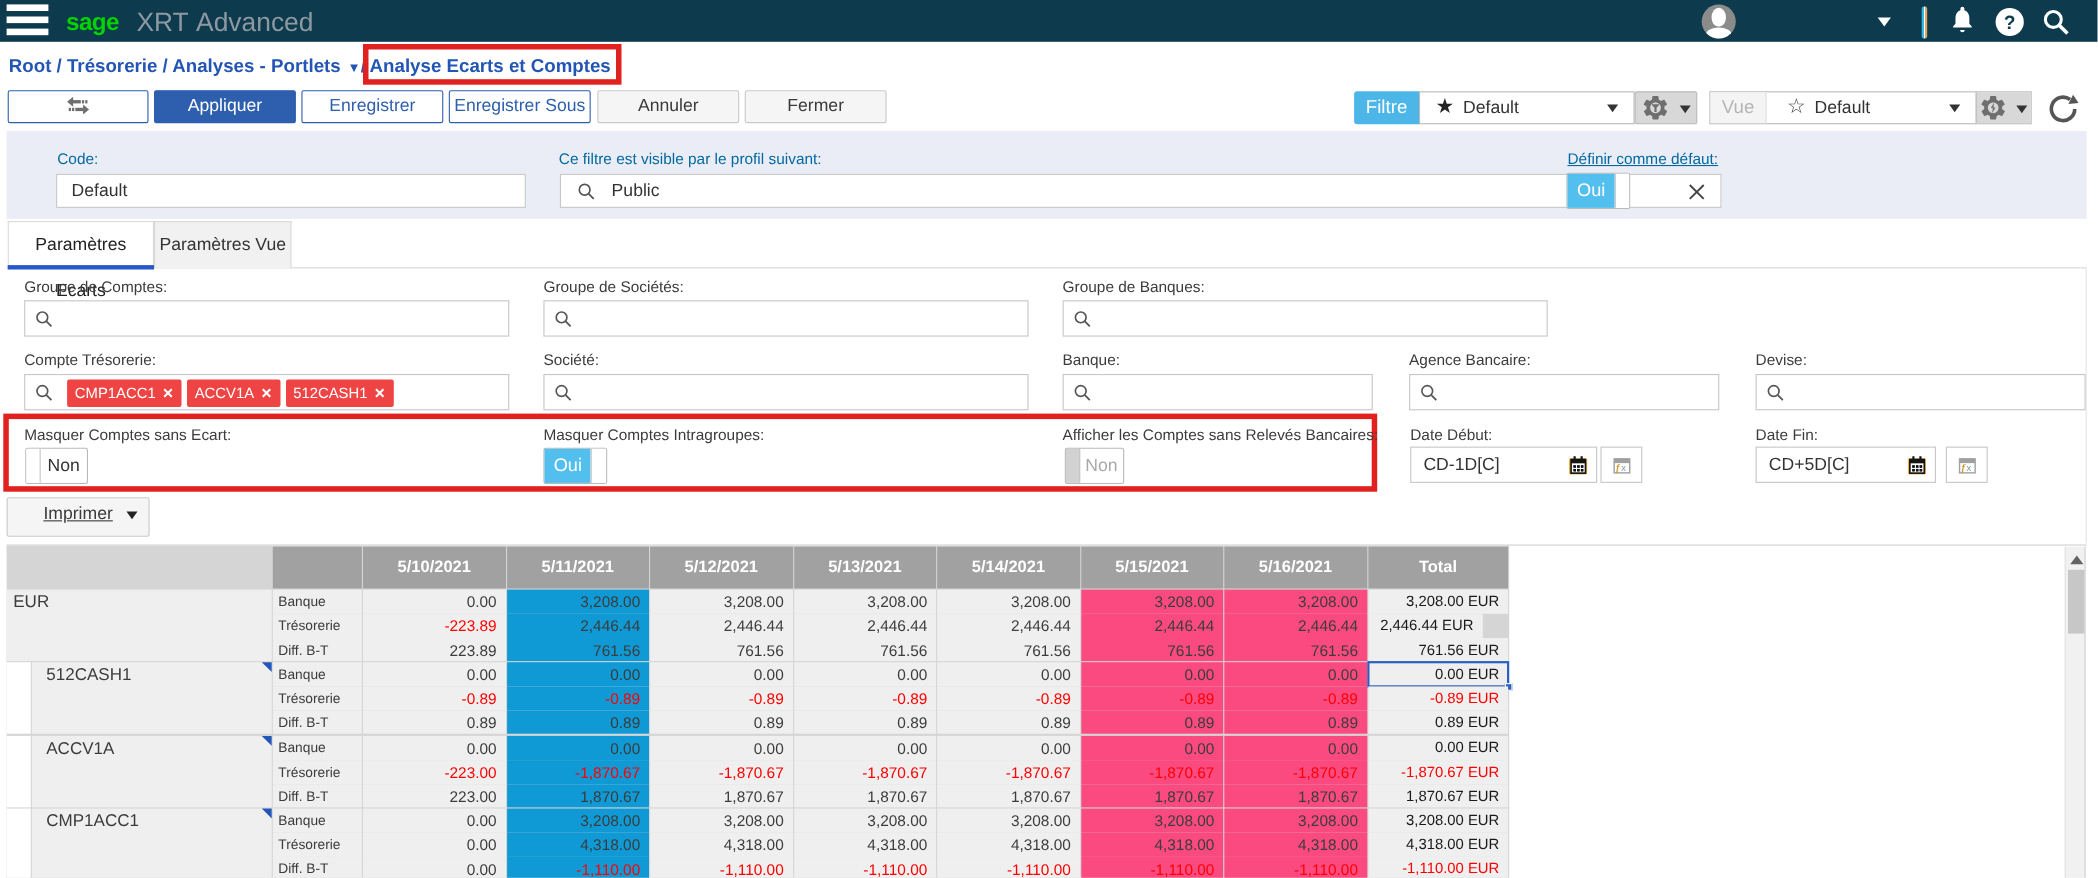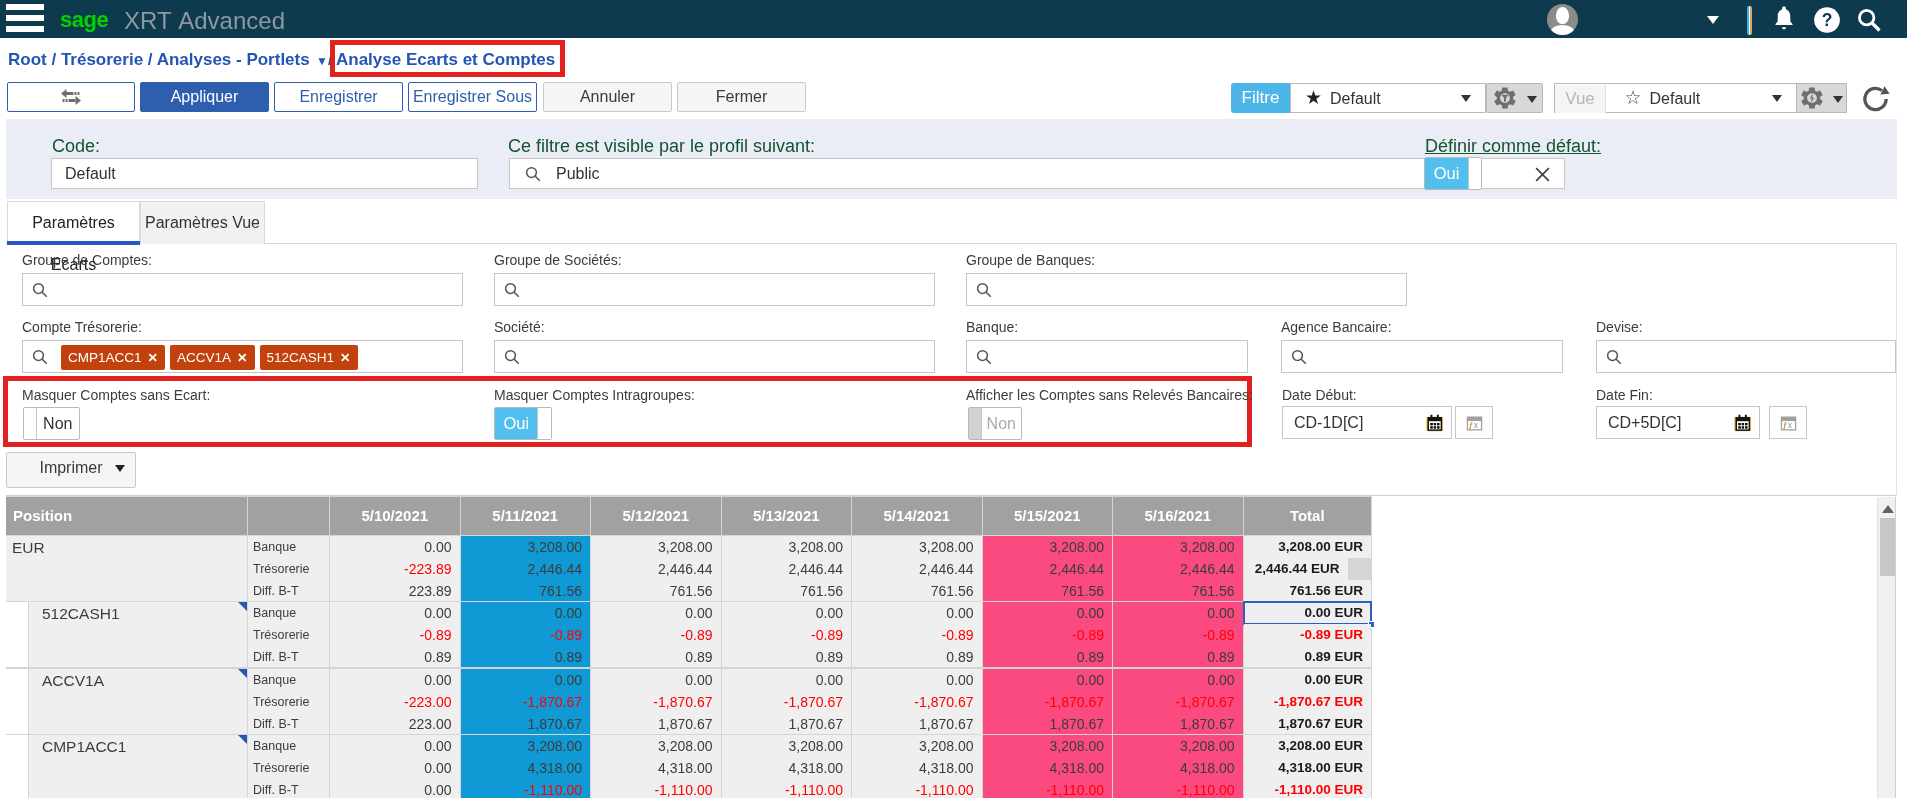--- a/index.html
+++ b/index.html
@@ -22,53 +22,53 @@
 .btn{position:absolute;top:82px;height:30px;font-size:16px;text-align:center;line-height:28px;background:#fff;border-radius:2px;}
 .btn.blue{background:#2d5fae;color:#fff;border:1px solid #2d5fae;}
 .btn.oline{border:1px solid #2d5fae;color:#2d5fae;}
 .btn.gray{border:1px solid #c9c9c9;background:#f5f5f5;color:#3a3a3a;}
 #fchip{position:absolute;left:1231px;top:83px;width:59px;height:30px;background:#4db6e8;color:#fff;font-size:17px;text-align:center;line-height:30px;border-radius:3px 0 0 3px;}
 .ddrop{position:absolute;top:83px;height:30px;background:#fff;border:1px solid #b9b9b9;font-size:16px;color:#333;}
 .gearbtn{position:absolute;top:83px;height:30px;background:#d8d8d8;border:1px solid #b9b9b9;border-radius:2px;}
 .dcaret{width:0;height:0;border-left:5.5px solid transparent;border-right:5.5px solid transparent;border-top:7px solid #333;display:inline-block;}
 
 #panel{position:absolute;left:6px;top:119px;width:1891px;height:80px;background:#eaedf6;}
-.flabel{position:absolute;font-size:18px;color:#14532d;}
+.flabel{position:absolute;font-size:14px;color:#0369a1;}
 .finput{position:absolute;background:#fff;border:1px solid #c6c6c6;font-size:16px;color:#333;}
 
 .tgl{position:absolute;height:33px;border:1px solid #b9b9b9;border-radius:2px;background:#fff;display:flex;}
 .tgl .on{background:#52bfee;color:#fff;font-size:16.5px;text-align:center;line-height:31px;}
 .tgl .off{background:#fff;}
 
 #tab1{position:absolute;left:7px;top:201px;width:133px;height:43px;background:#fff;border:1px solid #d9d9d9;border-bottom:none;font-size:16px;color:#222;text-align:center;line-height:42px;}
 #tab2{position:absolute;left:140px;top:201px;width:125px;height:43px;background:#f1f1f1;border:1px solid #d9d9d9;border-bottom:none;font-size:16px;color:#333;text-align:center;line-height:42px;}
 #tabline{position:absolute;left:6px;top:243px;width:1891px;height:1px;background:#d8d8d8;}
 #tabul{position:absolute;left:7px;top:241px;width:133px;height:4px;background:#2757c9;}
 
 .lbl{position:absolute;font-size:14px;color:#3c3c3c;}
 .sinput{position:absolute;height:33px;background:#fff;border:1px solid #c6c6c6;}
 .mag{position:absolute;left:8px;top:7px;width:18px;height:18px;}
-.tag{display:inline-block;background:#c2410c;color:#fff;font-size:13.5px;height:25px;line-height:25px;padding:0 7px;margin-right:5px;border-radius:2px;}
+.tag{display:inline-block;background:#ef4444;color:#fff;font-size:13.5px;height:25px;line-height:25px;padding:0 7px;margin-right:5px;border-radius:2px;}
 .tag .x{font-weight:bold;margin-left:6px;font-size:12.5px;}
 #redbox2{position:absolute;left:3px;top:376px;width:1249px;height:71px;border:5px solid #e0211f;}
 
 #grid{position:absolute;left:6px;top:495px;width:1891px;height:303px;border-top:1px solid #cfcfcf;background:#fff;}
 #scroll{position:absolute;left:1871px;top:1px;width:19px;height:302px;background:#f1f1f1;border-left:1px solid #e2e2e2;border-right:1px solid #cfcfcf;}
 #thumb{position:absolute;left:2px;top:21px;width:15px;height:58px;background:#c7c7c7;}
 #sarrow{position:absolute;left:3.5px;top:8px;width:0;height:0;border-left:6px solid transparent;border-right:6px solid transparent;border-bottom:8px solid #636363;}
 
 .namez{font-size:15.5px;}
 .hc{position:absolute;height:38px;background:#a1a1a1;color:#fff;font-weight:bold;font-size:15px;line-height:38px;}
 .cell{position:absolute;background:#efefef;font-size:14px;color:#3c3c3c;}
 .cell.sub{line-height:22px;padding-left:5px;font-size:12.5px;}
 .cell.num{text-align:right;padding-right:8px;line-height:22px;}
 .cell.bluec{background:#0f9ad5;}
 .cell.pinkc{background:#fa4a80;}
 .cell.red{color:#fe0000;}
-.cell.tot{font-weight:bold;color:#1a1a1a;font-size:13.5px;}
+.cell.tot{font-weight:normal;color:#1a1a1a;font-size:13.5px;}
 .cell.tot.red{color:#fe0000;}
 </style></head>
 <body>
 
 <div id="topbar">
   <div class="hbar" style="top:4px"></div>
   <div class="hbar" style="top:15px"></div>
   <div class="hbar" style="top:26px"></div>
   <div id="sage">sage</div>
   <div id="xrt">XRT&nbsp;Advanced</div>
@@ -310,26 +310,25 @@
 </div>
 <div class="sinput" style="left:1769px;top:406px;width:38px;">
   <svg class="abs" style="left:10px;top:8px;" width="17" height="17" viewBox="0 0 24 24">
       <rect x="2" y="3" width="20" height="18" fill="#fff" stroke="#a0a0a0" stroke-width="1.8"></rect>
       <rect x="2" y="3" width="20" height="5.5" fill="#a0a0a0"></rect>
       <text x="4.5" y="19" font-size="13" font-weight="bold" fill="#cf9a33" font-style="italic" font-family="Liberation Serif">f</text>
       <text x="11" y="19" font-size="12" fill="#7d96a8" font-family="Liberation Sans">x</text>
     </svg>
 </div>
 
-<div class="btn gray" style="left:6px;top:452px;width:130px;height:36px;line-height:30px;">Imprimer
+<div class="btn gray" style="left:6px;top:452px;width:130px;height:36px;line-height:30px;text-decoration:underline;">Imprimer
 <span class="dcaret" style="position:absolute;right:10px;top:12px;border-top-color:#222;"></span></div>
 
 <div id="grid">
 <div style="position:absolute;left:0;top:0;width:1366px;height:303px;background:#d5d5d5;"></div>
-<div class="hc" style="left:0px;top:1px;width:241px;text-align:left;padding-left:7px;">Position</div>
 <div class="hc" style="left:242px;top:1px;width:81px;"></div>
 <div class="hc" style="left:324px;top:1px;width:129.5px;text-align:center;">5/10/2021</div>
 <div class="hc" style="left:454.5px;top:1px;width:129.5px;text-align:center;">5/11/2021</div>
 <div class="hc" style="left:585px;top:1px;width:129.5px;text-align:center;">5/12/2021</div>
 <div class="hc" style="left:715.5px;top:1px;width:129.5px;text-align:center;">5/13/2021</div>
 <div class="hc" style="left:846px;top:1px;width:129.5px;text-align:center;">5/14/2021</div>
 <div class="hc" style="left:976.5px;top:1px;width:129.5px;text-align:center;">5/15/2021</div>
 <div class="hc" style="left:1107px;top:1px;width:129.5px;text-align:center;">5/16/2021</div>
 <div class="hc" style="left:1237.5px;top:1px;width:127.5px;text-align:center;">Total</div>
 <div class="cell" style="left:0px;top:39.6px;width:241px;height:65.01px;">

